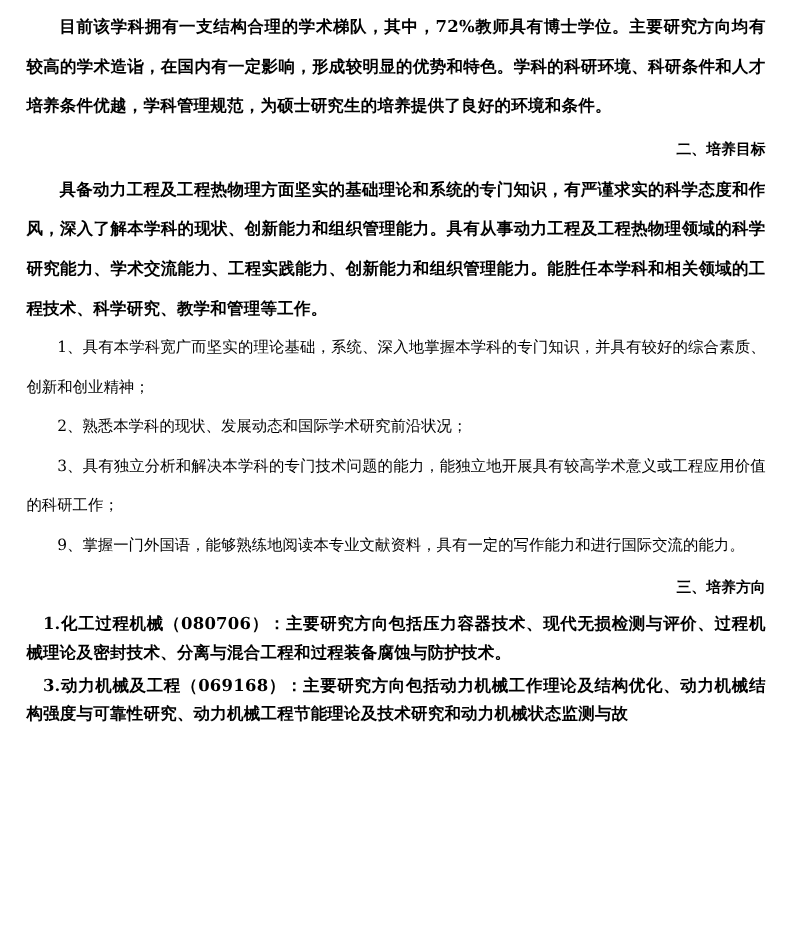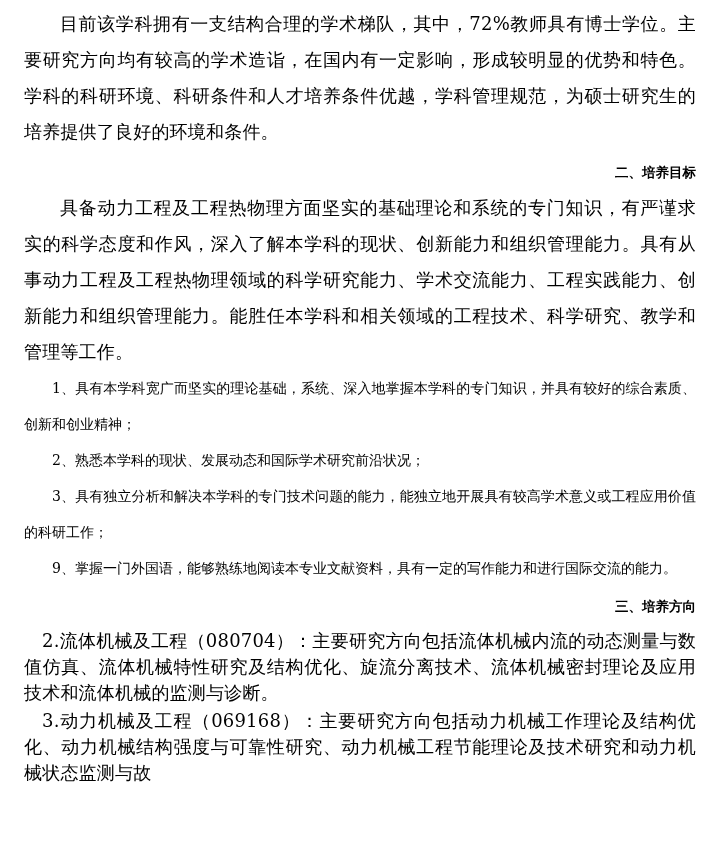--- a/index.html
+++ b/index.html
@@ -15,27 +15,28 @@
     color: #000000;
   }
   .page {
     width: 718px;
     height: 861px;
     box-sizing: border-box;
     padding: 6px 22px 0 24px;
     position: relative;
   }
   .para {
-    font-size: 18px;
+    font-size: 15px;
     line-height: 36px;
     text-align: justify;
     text-justify: inter-ideograph;
     margin: 0;
     text-indent: 2em;
     letter-spacing: 0.2px;
+    font-weight: bold;
   }
   .heading {
     font-size: 13.5px;
     font-weight: bold;
     line-height: 36px;
     margin: 0;
     text-indent: 2em;
     font-family: "DejaVu Sans", "Liberation Sans", sans-serif;
     text-align: right;
   }
@@ -79,19 +80,19 @@
 
   <p class="num-para">3、具有独立分析和解决本学科的专门技术问题的能力，能独立地开展具有较高学术意义或工程应用价值的科研工作；</p>
 
   <p class="num-para">9、掌握一门外国语，能够熟练地阅读本专业文献资料，具有一定的写作能力和进行国际交流的能力。</p>
 
   <div class="spacer-xs"></div>
 
   <p class="heading flush">三、培养方向</p>
 
   <div class="tight-block">
+    <p class="para tight">1.化工过程机械（080706）：主要研究方向包括压力容器技术、现代无损检测与评价、过程机械理论及密封技术、分离与混合工程和过程装备腐蚀与防护技术。</p>
     <div class="spacer-xs"></div>
-    <p class="para tight">2.流体机械及工程（080704）：主要研究方向包括流体机械内流的动态测量与数值仿真、流体机械特性研究及结构优化、旋流分离技术、流体机械密封理论及应用技术和流体机械的监测与诊断。</p>
     <div class="spacer-xs"></div>
     <p class="para tight">3.动力机械及工程（069168）：主要研究方向包括动力机械工作理论及结构优化、动力机械结构强度与可靠性研究、动力机械工程节能理论及技术研究和动力机械状态监测与故</p>
   </div>
 
 </div>
 
 </body></html>

